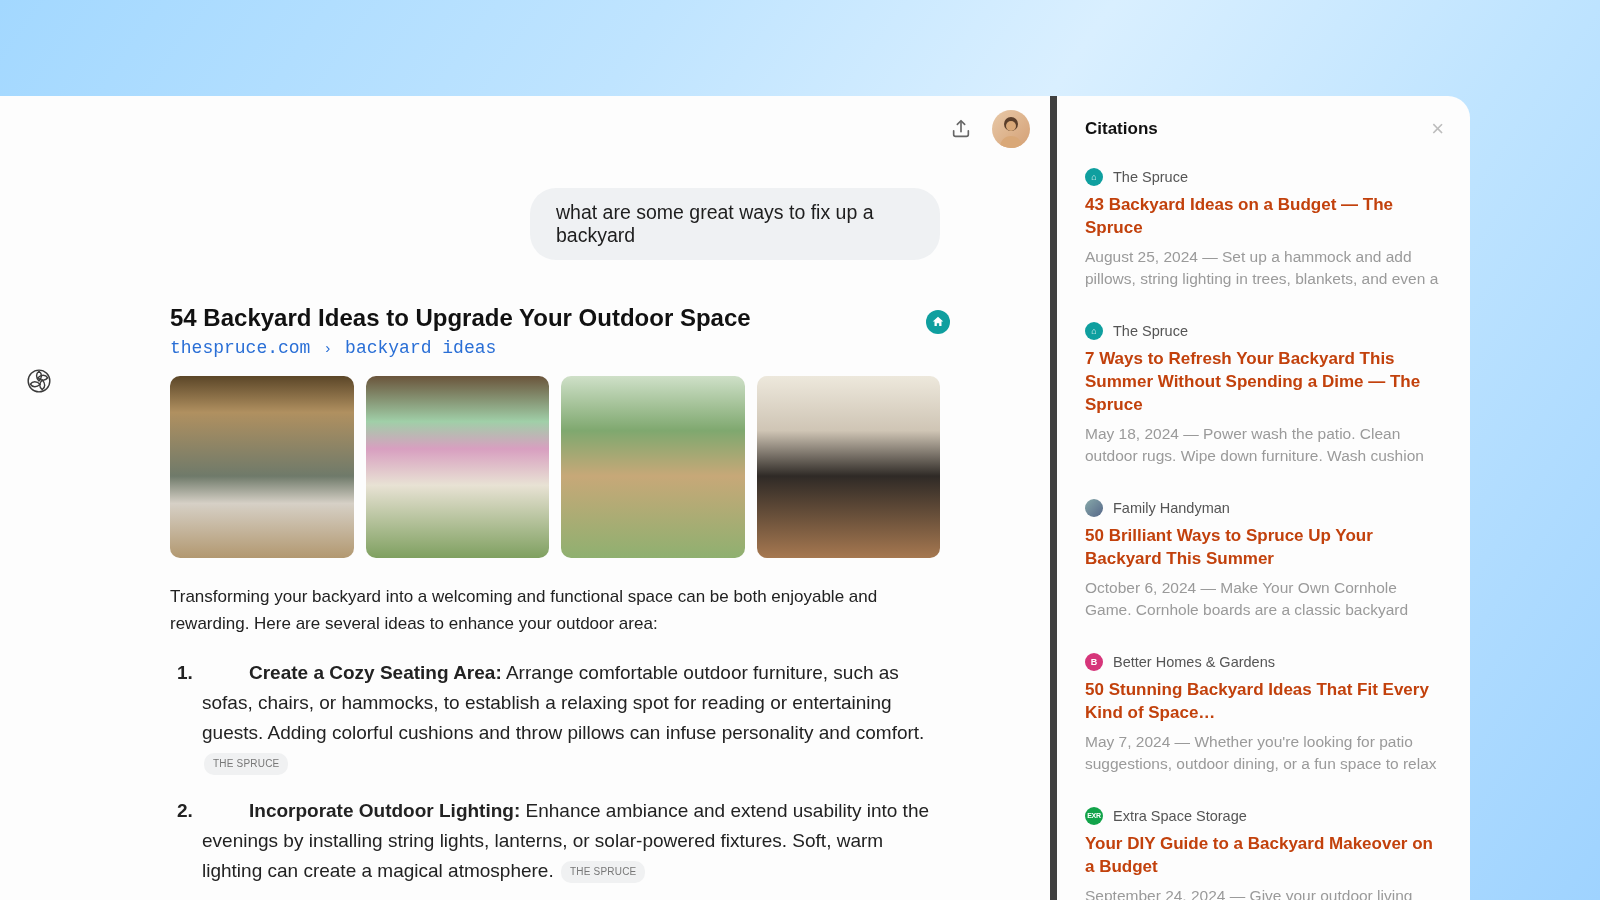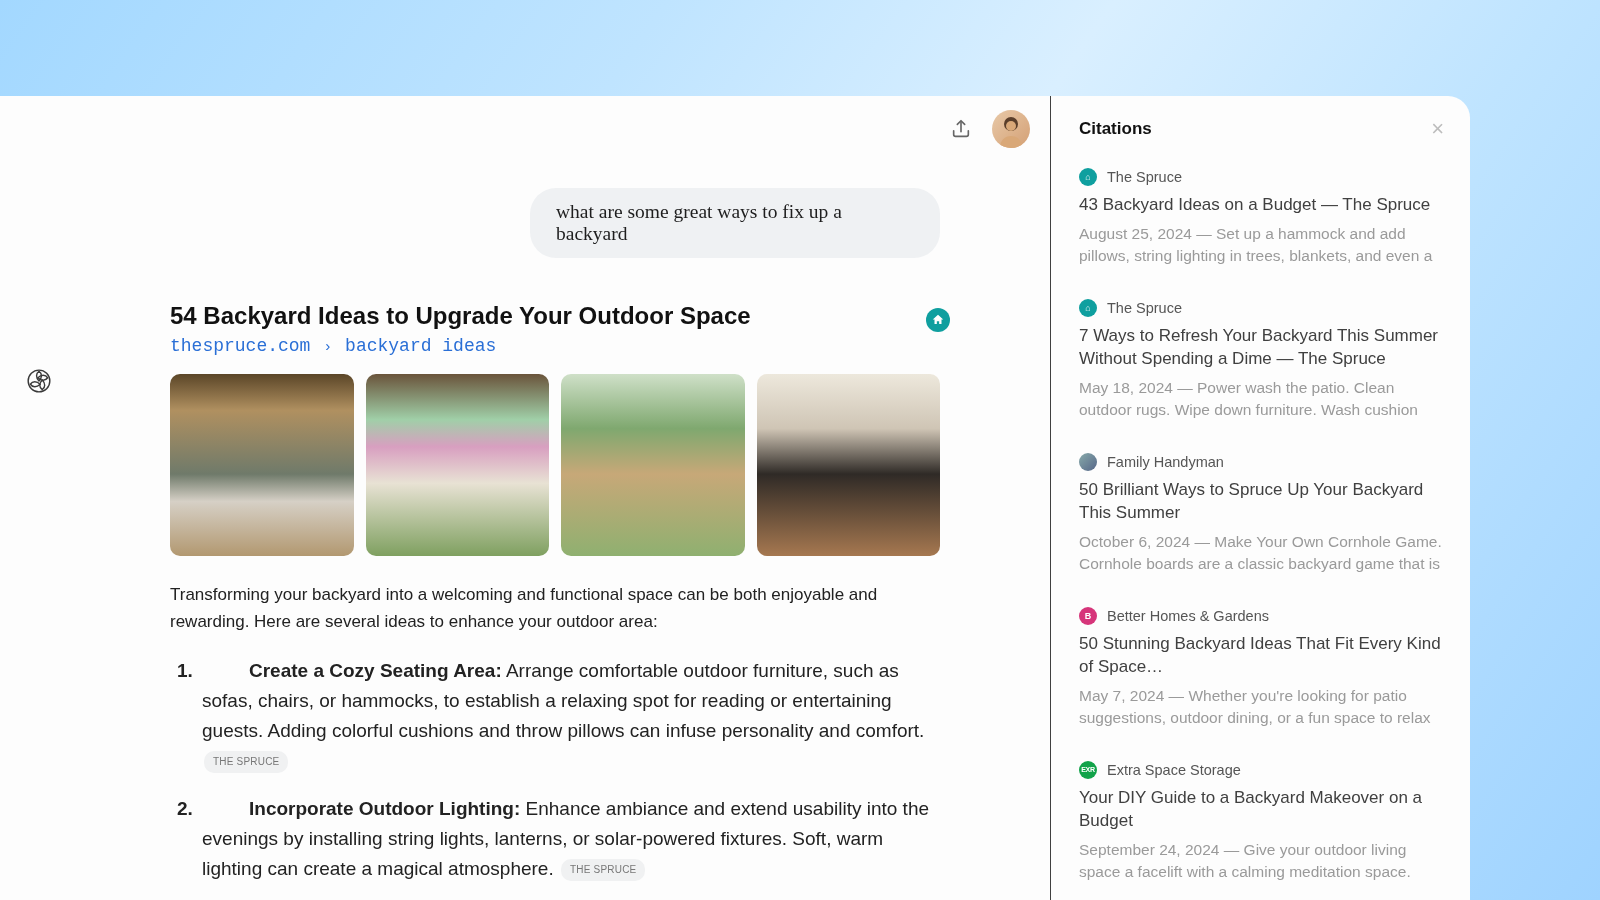--- a/index.html
+++ b/index.html
@@ -16,21 +16,21 @@
   border-top-right-radius: 22px;
   display: flex;
 }
 .main {
   flex: 1;
   position: relative;
   padding-top: 92px;
 }
 .sidebar {
   width: 420px;
-  border-left: 1px solid #404040;
+  border-left: 7px solid #404040;
   padding: 22px 26px 0 28px;
   overflow: hidden;
 }
 .toolbar {
   position: absolute;
   top: 14px; right: 20px;
   display: flex;
   align-items: center;
   gap: 20px;
 }
@@ -45,21 +45,20 @@
 .conv { margin: 0 auto; width: 830px; padding-left: 60px; }
 .query-bubble {
   display: inline-block;
   background: #eff1f3;
   border-radius: 26px;
   padding: 13px 26px;
   font-size: 19.5px;
   color: #1e1e1e;
   margin-left: 360px;
   margin-bottom: 44px;
-  font-family: Liberation Serif, serif;
 }
 .result-header { position: relative; margin-bottom: 18px; }
 .result-title { font-size: 24px; font-weight: 600; color: #111; margin-bottom: 6px; }
 .breadcrumb { font-size: 18px; color: #2a6fd6; font-family: Liberation Mono, monospace; }
 .breadcrumb .chev { color: #2a6fd6; padding: 0 2px; font-size: 15px; }
 .src-badge {
   position: absolute; right: -10px; top: 6px;
   width: 24px; height: 24px; border-radius: 50%;
   background: #0f9f9f; display:flex; align-items:center; justify-content:center;
 }
@@ -84,21 +83,21 @@
 .side-head { display:flex; align-items:center; justify-content:space-between; margin-bottom: 28px; }
 .side-title { font-size: 17px; font-weight: 600; color:#111; }
 .close-x { font-size: 22px; color: #bdbdbd; cursor:pointer; line-height: 1; }
 .citation { margin-bottom: 28px; }
 .cit-src { display:flex; align-items:center; gap:10px; margin-bottom: 8px; font-size: 14.5px; color: #555; }
 .cit-ico { width:18px; height:18px; border-radius:50%; display:inline-flex; align-items:center; justify-content:center; font-size:9px; font-weight:700; color:#fff; }
 .ico-spruce { background:#0f9f9f; }
 .ico-fh { background: linear-gradient(135deg,#8aa,#568); }
 .ico-bhg { background:#d6357a; }
 .ico-ess { background:#12a34a; font-size:7px; letter-spacing:-0.3px; }
-.cit-title { font-size: 17px; font-weight: 400; color:#404040; line-height:1.35; margin-bottom: 6px; }
+.cit-title { font-size: 17px; font-weight: 700; color:#c2410c; line-height:1.35; margin-bottom: 6px; }
 .cit-desc { font-size: 15.5px; color:#9a9a9a; line-height:1.45; max-height: 3.1em; overflow:hidden; }
 </style>
 </head>
 <body>
 
 <div class="bg">
   <div class="panel">
 
     <div class="main">
 

